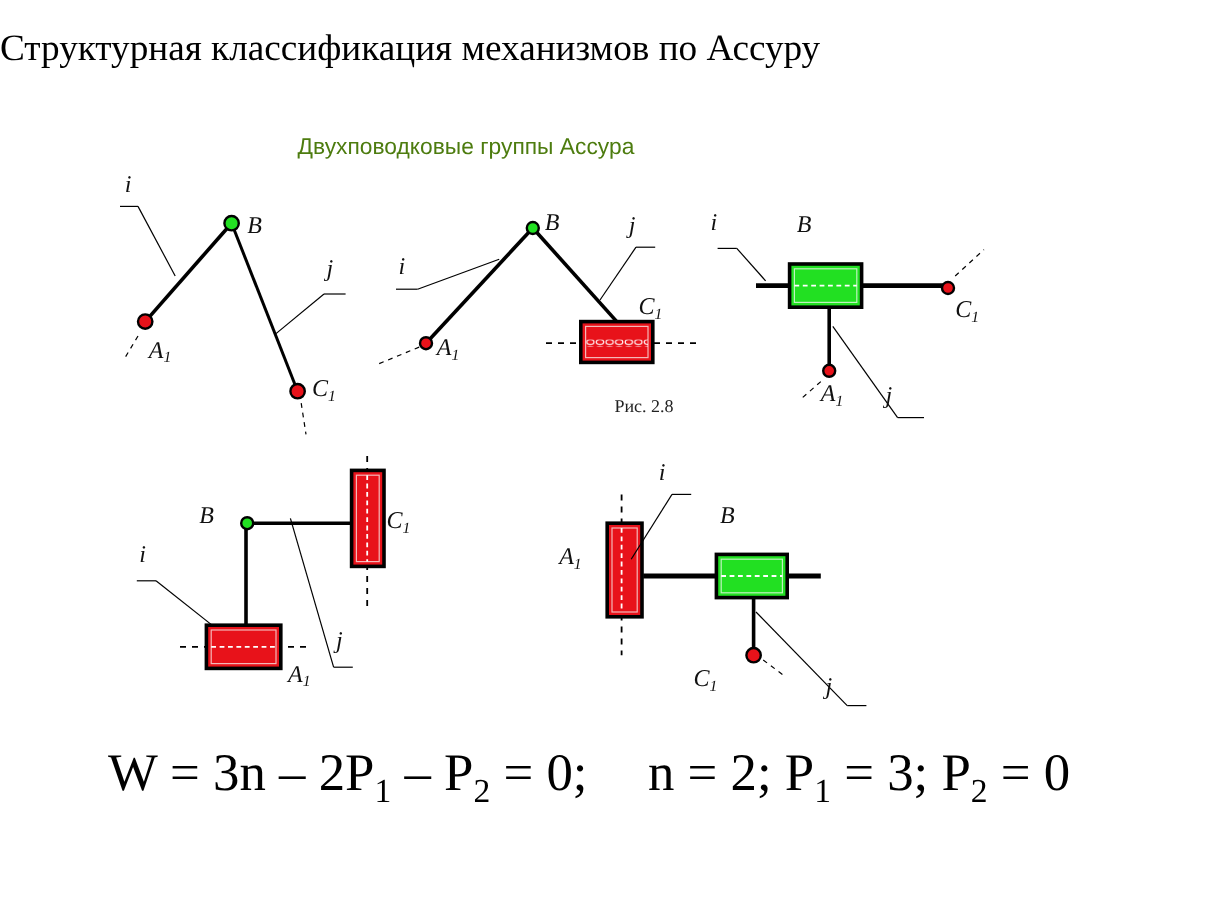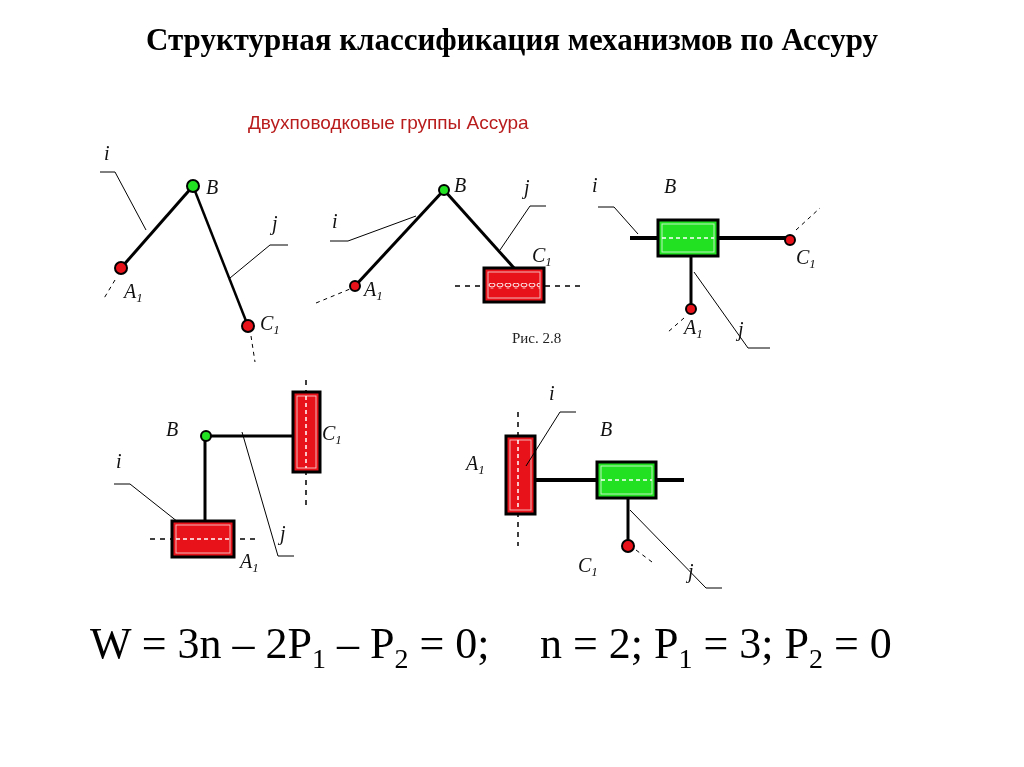--- a/index.html
+++ b/index.html
@@ -1,23 +1,23 @@
 <!DOCTYPE html>
 <html><head>
 <meta charset="utf-8">
 <style>
   html, body { margin: 0; padding: 0; background: #ffffff; }
   body { width: 1024px; height: 767px; position: relative; overflow: hidden; }
   .title {
-    position: absolute; left: 0; top: 22px; width: 1024px; text-align: center;
-    font-family: "Liberation Serif", serif; font-weight: bold; font-size: 31px; color: #000;
+    position: absolute; left: 0; top: 22px; width: 1024px; 
+    font-family: "Liberation Serif", serif; font-weight: normal; font-size: 31px; color: #000;
   }
   .subtitle {
     position: absolute; left: 248px; top: 112px;
-    font-family: "Liberation Sans", sans-serif; font-size: 19px; color: #b91c1c;
+    font-family: "Liberation Sans", sans-serif; font-size: 19px; color: #4d7c0f;
   }
   svg.diagram { position: absolute; left: 0; top: 0; }
   .lbl { font-family: "Liberation Serif", serif; font-style: italic; font-size: 20px; fill: #111; }
   .sub { font-size: 13px; }
   .fig { font-family: "Liberation Serif", serif; font-size: 15px; fill: #222; }
   .formula {
     position: absolute; top: 618px;
     font-family: "Liberation Serif", serif; font-size: 44px; color: #000; white-space: nowrap;
   }
   .formula sub { font-size: 28px; vertical-align: -10px; }

